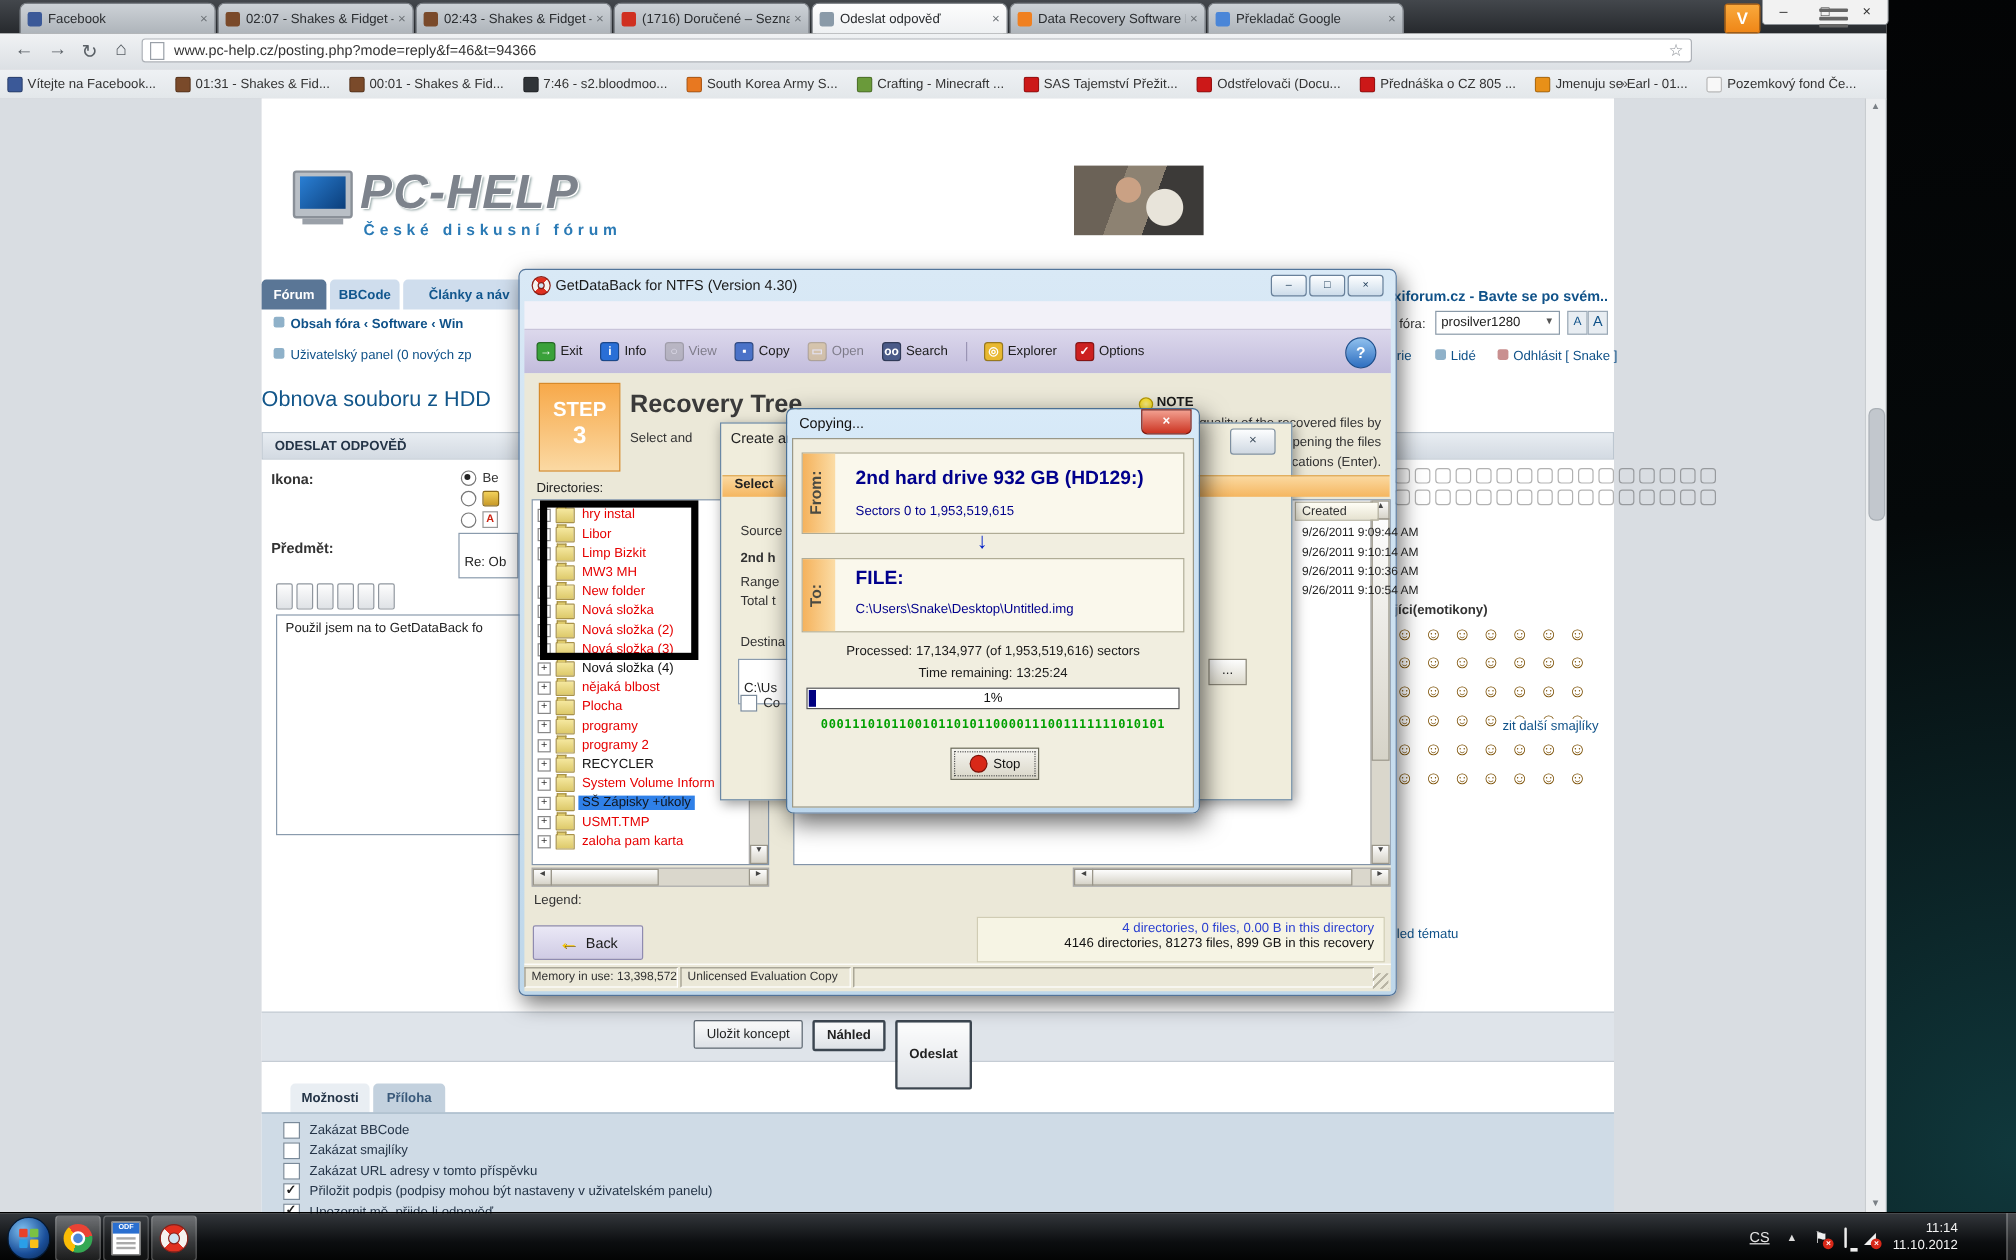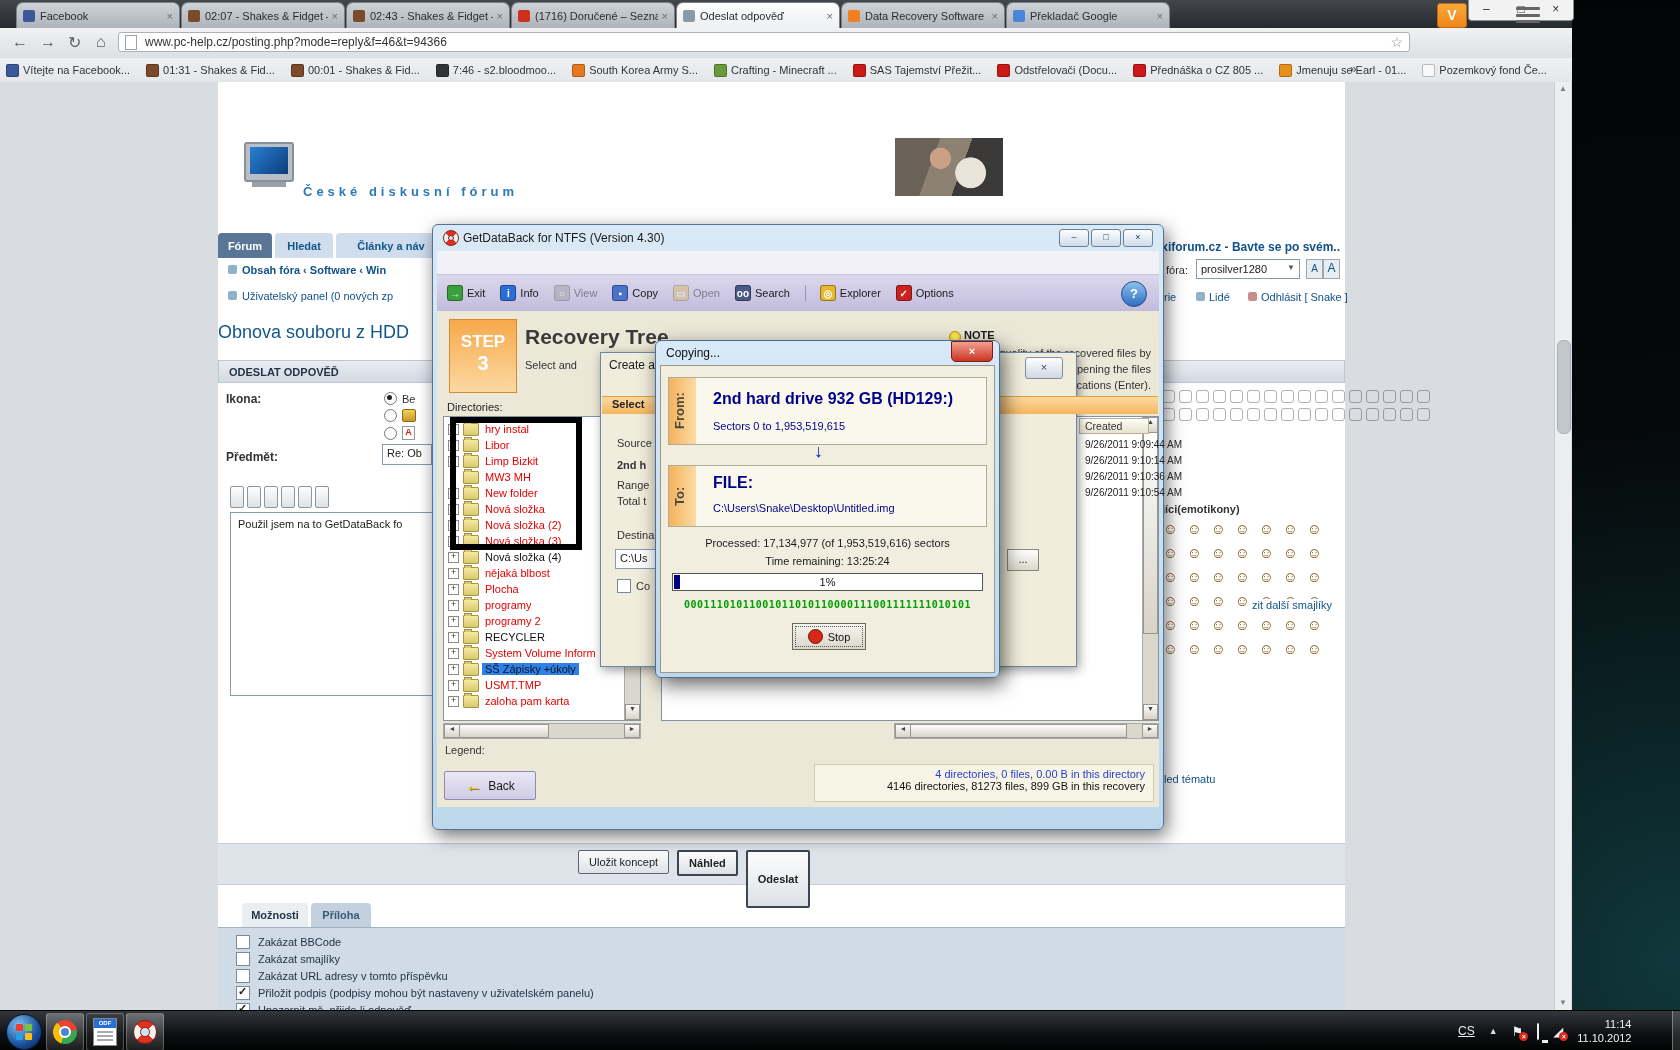--- a/index.html
+++ b/index.html
@@ -58,21 +58,21 @@
   .crumb{font-size:11px;color:#105289;}
   .crumb .dot{display:inline-block;width:9px;height:9px;background:#8fb1c9;border-radius:2px;margin-right:5px;}
   .h2title{font-size:18px;color:#12568a;}
   .secbar{left:218px;top:360px;width:1127px;height:23px;background:linear-gradient(#e8edf2,#d3dae2);
     border:1px solid #bcc6d0;box-sizing:border-box;}
   .secbar span{position:absolute;left:10px;top:5px;font-size:11px;font-weight:bold;color:#243447;}
   .flabel{font-size:12px;font-weight:bold;color:#333;}
   .radio{width:11px;height:11px;border:1px solid #777;border-radius:50%;background:#fff;display:inline-block;}
   .radio.on::after{content:"";position:absolute;width:5px;height:5px;background:#222;border-radius:50%;margin:2px 0 0 2px;}
   .radio{position:relative;}
-  .txtin{background:#fff;border:1px solid #8a9bad;font-size:11px;color:#222;padding:2px 4px;box-sizing:border-box;
+  .txtin{background:#fff;border:1px solid #8a9bad;font-size:11px;color:#222;padding:18px 4px;box-sizing:border-box;
     font-family:"Liberation Sans",sans-serif;overflow:hidden;white-space:nowrap;}
   .bbbtn{height:20px;background:linear-gradient(#fdfdfd,#dfe2e6);border:1px solid #8f969e;border-radius:2px;
     font-size:11px;color:#222;display:inline-flex;align-items:center;justify-content:center;padding:0 6px;margin-right:3px;}
   .msgarea{left:230px;top:512px;width:202px;height:182px;background:#fff;border:1px solid #8a9bad;}
   .msgarea div{position:absolute;left:7px;top:5px;font-size:11px;color:#222;white-space:nowrap;}
   .posticon{width:13px;height:13px;border-radius:3px;border:1px solid rgba(0,0,0,.3);box-sizing:border-box;}
   .smiley{width:17px;height:17px;border-radius:50%;display:flex;align-items:center;justify-content:center;
     font-size:15px;line-height:17px;color:#7a4e00;}
   .rlink{font-size:11px;color:#105289;}
   .rtext{font-size:11px;color:#333;}
@@ -344,25 +344,26 @@
   <div class="abs scrollbar">
     <div class="abs sb-arr" style="left:0;top:0;">▲</div>
     <div class="abs sb-thumb"></div>
     <div class="abs sb-arr" style="left:0;top:914px;">▼</div>
   </div>
 
   <div class="abs logo-mon">
       <i></i>
     </div>
   <div class="abs logo-foot"></div>
+  <div class="abs logo-text">PC-HELP</div>
   <div class="abs logo-sub">České diskusní fórum</div>
   <div class="abs photo"></div>
 
   <div class="abs ftab" style="left:218px;top:233px;width:54px;background:#5a7696;color:#fff;">Fórum</div>
-  <div class="abs ftab" style="left:275px;top:233px;width:58px;background:#cfdded;color:#11568d;">Hledat</div>
+  <div class="abs ftab" style="left:275px;top:233px;width:58px;background:#cfdded;color:#11568d;">BBCode</div>
   <div class="abs ftab" style="left:336px;top:233px;width:110px;background:#cfdded;color:#11568d;">Články a náv</div>
 
   <div class="abs crumb" style="left:228px;top:264px;font-weight:bold;"><span class="dot"></span><span>Obsah fóra ‹ Software ‹ Win</span></div>
   <div class="abs crumb" style="left:228px;top:290px;"><span class="dot"></span><span>Uživatelský panel (0 nových zp</span></div>
 
   <div class="abs" style="right:340px;top:240px;font-size:12px;font-weight:bold;color:#105289;">axiforum.cz - Bavte se po svém..</div>
   <div class="abs rtext" style="left:1166px;top:264px;">fóra:</div>
   <div class="abs" style="left:1196px;top:259px;width:104px;height:20px;background:#fff;border:1px solid #8a9aa8;font-size:11px;color:#222;padding:3px 4px;box-sizing:border-box;">
     <span>prosilver1280</span>
     <span style="float:right;font-size:8px;color:#555;">▼</span>
@@ -724,20 +725,26 @@
     <div class="abs backbtn">
       <span class="yarr">←</span>
       <span>Back</span>
     </div>
 
     <div class="abs statsbox">
       <div class="s-blue">4 directories, 0 files, 0.00 B in this directory</div>
       <div class="s-blk">4146 directories, 81273 files, 899 GB in this recovery</div>
     </div>
 
+    <div class="abs statusbar">
+      <span class="scell" style="left:0px;width:128px;">Memory in use: 13,398,572</span>
+      <span class="scell" style="left:130px;width:142px;">Unlicensed Evaluation Copy</span>
+      <span class="scell" style="left:274px;width:434px;"></span>
+      <span class="grip"></span>
+    </div>
   </div>
 
   <div class="abs anno-rect"></div>
 
   <div class="abs band">
     <span class="bandlbl">Select</span>
   </div>
 
   <div class="abs create">
     <div class="ctitle">Create ar</div>

